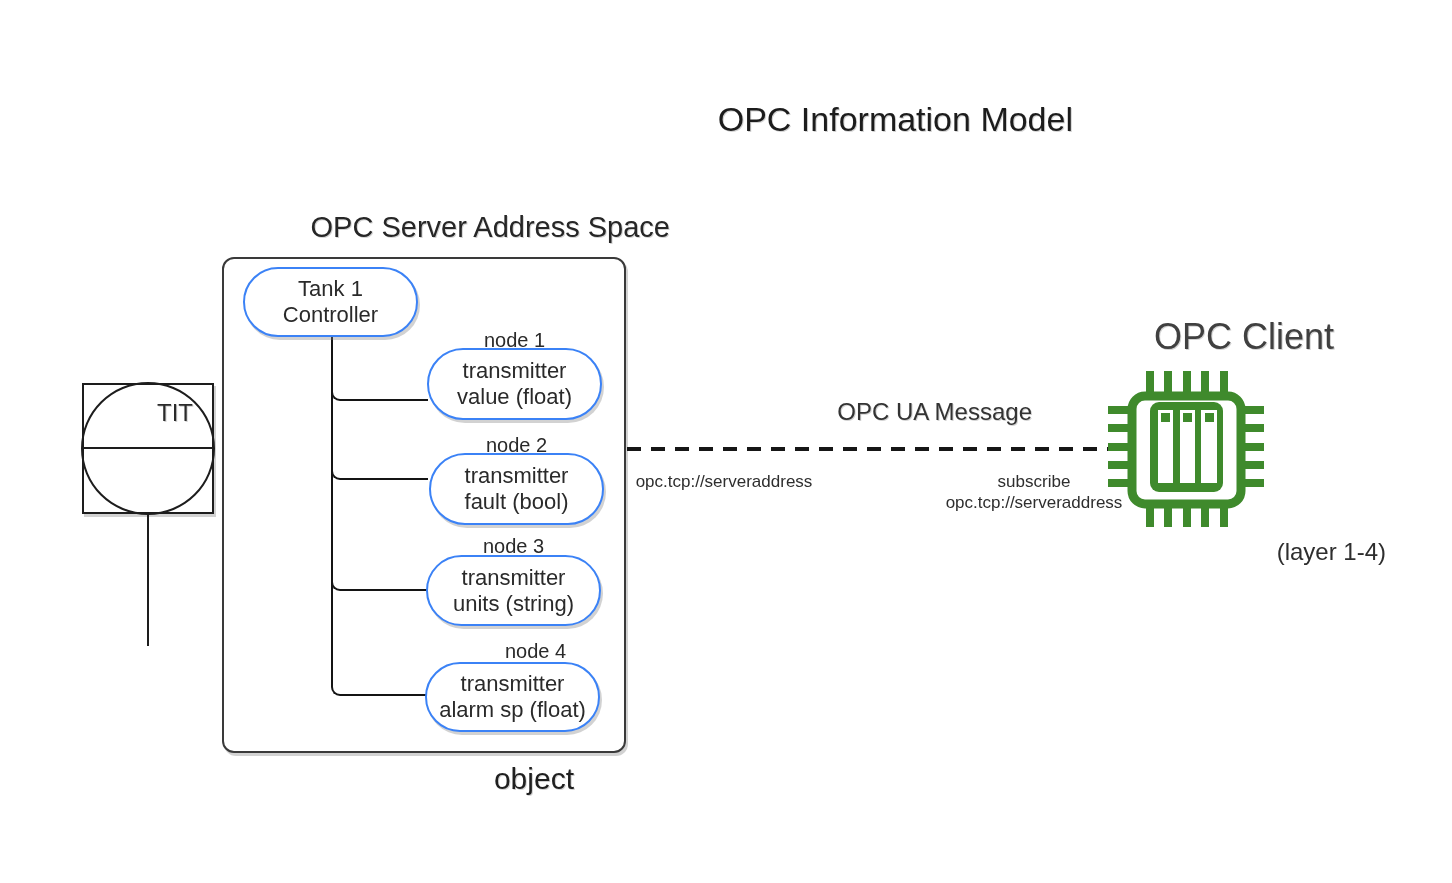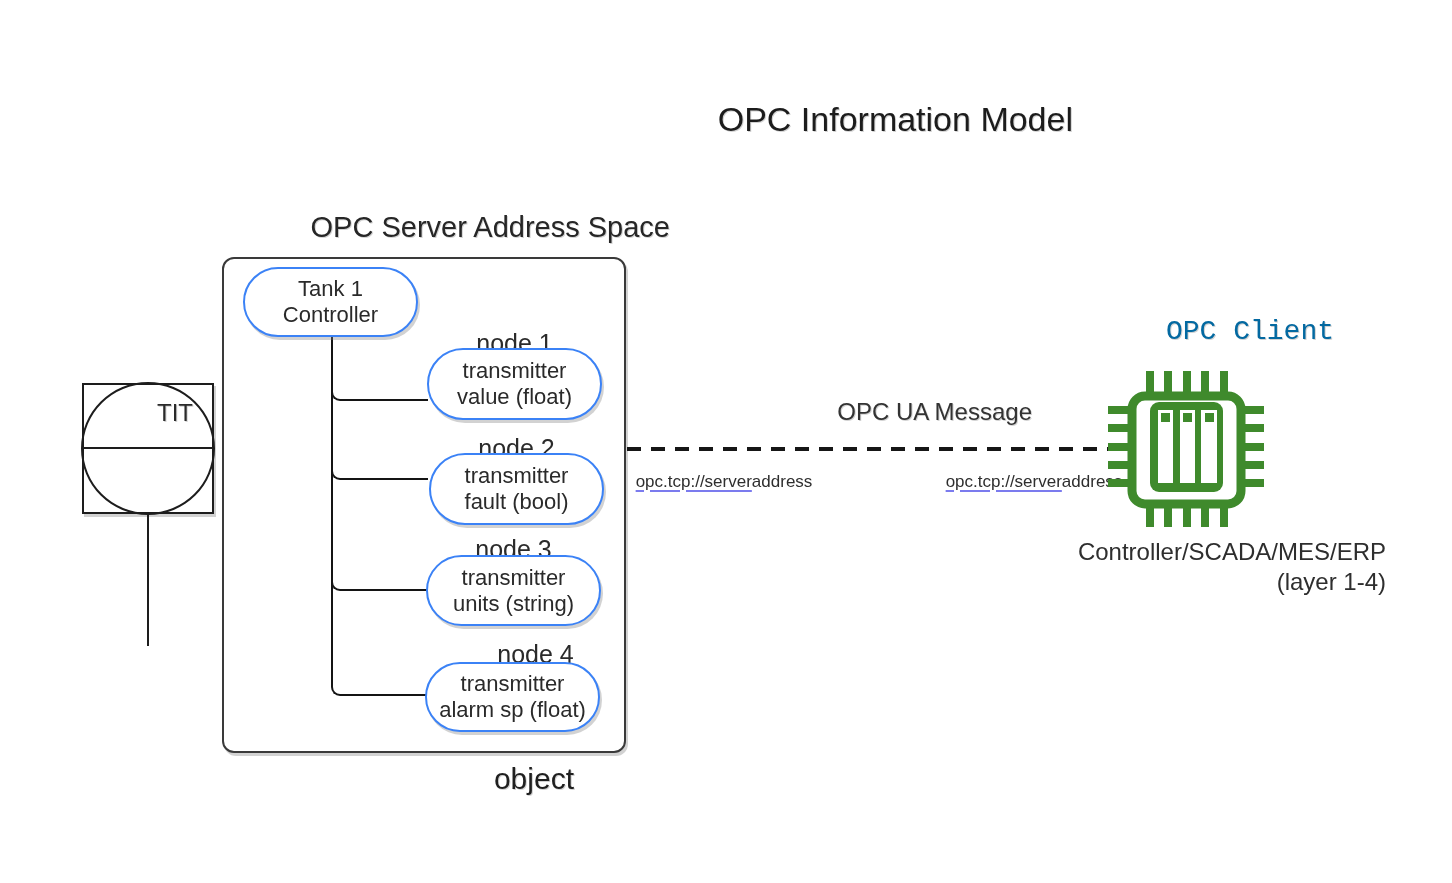--- a/index.html
+++ b/index.html
@@ -7,21 +7,21 @@
     position:relative;width:1452px;height:883px;background:#ffffff;overflow:hidden;
     font-family:"Liberation Sans",sans-serif;color:#222222;
   }
   .abs{position:absolute;}
   .ctr{text-align:right;}
   .htext{text-shadow:1px 1px 0 rgba(125,125,125,0.35);}
 
   
   .title{left:473px;top:100px;width:600px;font-size:34px;color:#1c1c1c;}
   .server-heading{left:170px;top:211px;width:500px;font-size:29px;color:#262626;}
-  .client-heading{left:1034px;top:316px;width:300px;font-size:28px;color:#0369a1;font-family:Liberation Mono, monospace;}
+  .client-heading{left:1034px;top:316px;width:300px;font-size:36px;color:#404040;}
   .object-label{left:274px;top:762px;width:300px;font-size:30px;color:#1f1f1f;}
   .msg-heading{left:732px;top:398px;width:300px;font-size:24px;color:#333333;}
   .client-caption{left:986px;top:537px;width:400px;font-size:24px;line-height:30px;color:#2e2e2e;}
 
   
   .tit-square{left:82px;top:383px;width:132px;height:131px;border:2px solid #1d1d1d;
               box-sizing:border-box;background:#ffffff;box-shadow:2px 3px 0 rgba(125,125,125,0.35);}
   .tit-circle{left:81px;top:382px;width:134px;height:133px;border:2px solid #1d1d1d;
               border-radius:50%;box-sizing:border-box;background:transparent;}
   .tit-hline{left:82px;top:447px;width:132px;height:0;border-top:2px solid #1d1d1d;}
@@ -34,39 +34,39 @@
              box-shadow:2px 3px 0 rgba(125,125,125,0.35);}
   .stadium{border:2px solid #3b82f6;border-radius:36px;box-sizing:border-box;background:#ffffff;
            display:flex;flex-direction:column;justify-content:center;align-items:center;
            font-size:22px;line-height:26px;color:#2a2a2a;text-align:center;
            box-shadow:2px 3px 0 rgba(125,125,125,0.35);}
   .tank{left:243px;top:267px;width:175px;height:70px;}
   .st-n1{left:427px;top:348px;width:175px;height:72px;}
   .st-n2{left:429px;top:453px;width:175px;height:72px;}
   .st-n3{left:426px;top:555px;width:175px;height:71px;}
   .st-n4{left:425px;top:662px;width:175px;height:70px;}
-  .node-label{width:175px;text-align:center;font-size:25px;color:#2a2a2a;}
+  .node-label{width:175px;text-align:center;font-size:20px;color:#2a2a2a;}
   .nl-1{left:427px;top:329px;}
   .nl-2{left:429px;top:434px;}
   .nl-3{left:426px;top:535px;}
   .nl-4{left:448px;top:640px;text-align:center;}
   .connector{border-left:2px solid #141414;border-bottom:2px solid #141414;
              border-bottom-left-radius:9px;box-sizing:border-box;left:331px;width:97px;}
   .c1{top:337px;height:64px;}
   .c2{top:337px;height:143px;}
   .c3{top:337px;height:254px;}
   .c4{top:337px;height:359px;}
 
   
   .dash-line{left:627px;top:447px;width:482px;height:4px;
              background:repeating-linear-gradient(to right,#161616 0 14px,transparent 14px 24px);}
   .pubsub{width:260px;top:471px;text-align:center;font-size:17px;line-height:21px;color:#2e2e2e;}
   .publish-block{left:594px;}
   .subscribe-block{left:904px;}
-  .lnk{text-decoration:underline;text-decoration-color:#7b7bee;text-decoration-thickness:2px;text-underline-offset:3px;margin-top:40px;}
+  .lnk{text-decoration-color:#7b7bee;text-decoration-thickness:2px;text-underline-offset:3px;margin-top:40px;}
 
   
   .chip{left:1106px;top:369px;width:160px;height:160px;}
 </style>
 </head>
 <body>
 
 <div class="canvas">
 
   <div class="abs ctr title htext">OPC Information Model</div>
@@ -116,20 +116,21 @@
 
   <div class="abs ctr object-label htext">object</div>
 
   <div class="abs ctr msg-heading htext">OPC UA Message</div>
   <div class="abs dash-line"></div>
 
   <div class="abs pubsub publish-block">
     <div><span class="lnk">opc.tcp://server</span><span>address</span></div>
   </div>
   <div class="abs pubsub subscribe-block">
+    <div>subscribe</div>
     <div><span class="lnk">opc.tcp://server</span><span>address</span></div>
   </div>
 
   <div class="abs ctr client-heading htext">OPC Client</div>
 
   <svg class="abs chip" viewBox="0 0 160 160" aria-hidden="true">
     <g fill="#3f8a2c">
 
       <rect x="40" y="2" width="8" height="27"></rect>
       <rect x="58" y="2" width="8" height="27"></rect>
@@ -165,17 +166,16 @@
       <rect x="95" y="41" width="16" height="73"></rect>
     </g>
     <g fill="#3f8a2c">
       <rect x="55" y="44" width="9" height="9"></rect>
       <rect x="77" y="44" width="9" height="9"></rect>
       <rect x="99" y="44" width="9" height="9"></rect>
     </g>
   </svg>
 
   <div class="abs ctr client-caption">
-    <div>Controller/SCADA/MES/ERP</div>
     <div>(layer 1-4)</div>
   </div>
 
 </div>
 
 </body></html>

